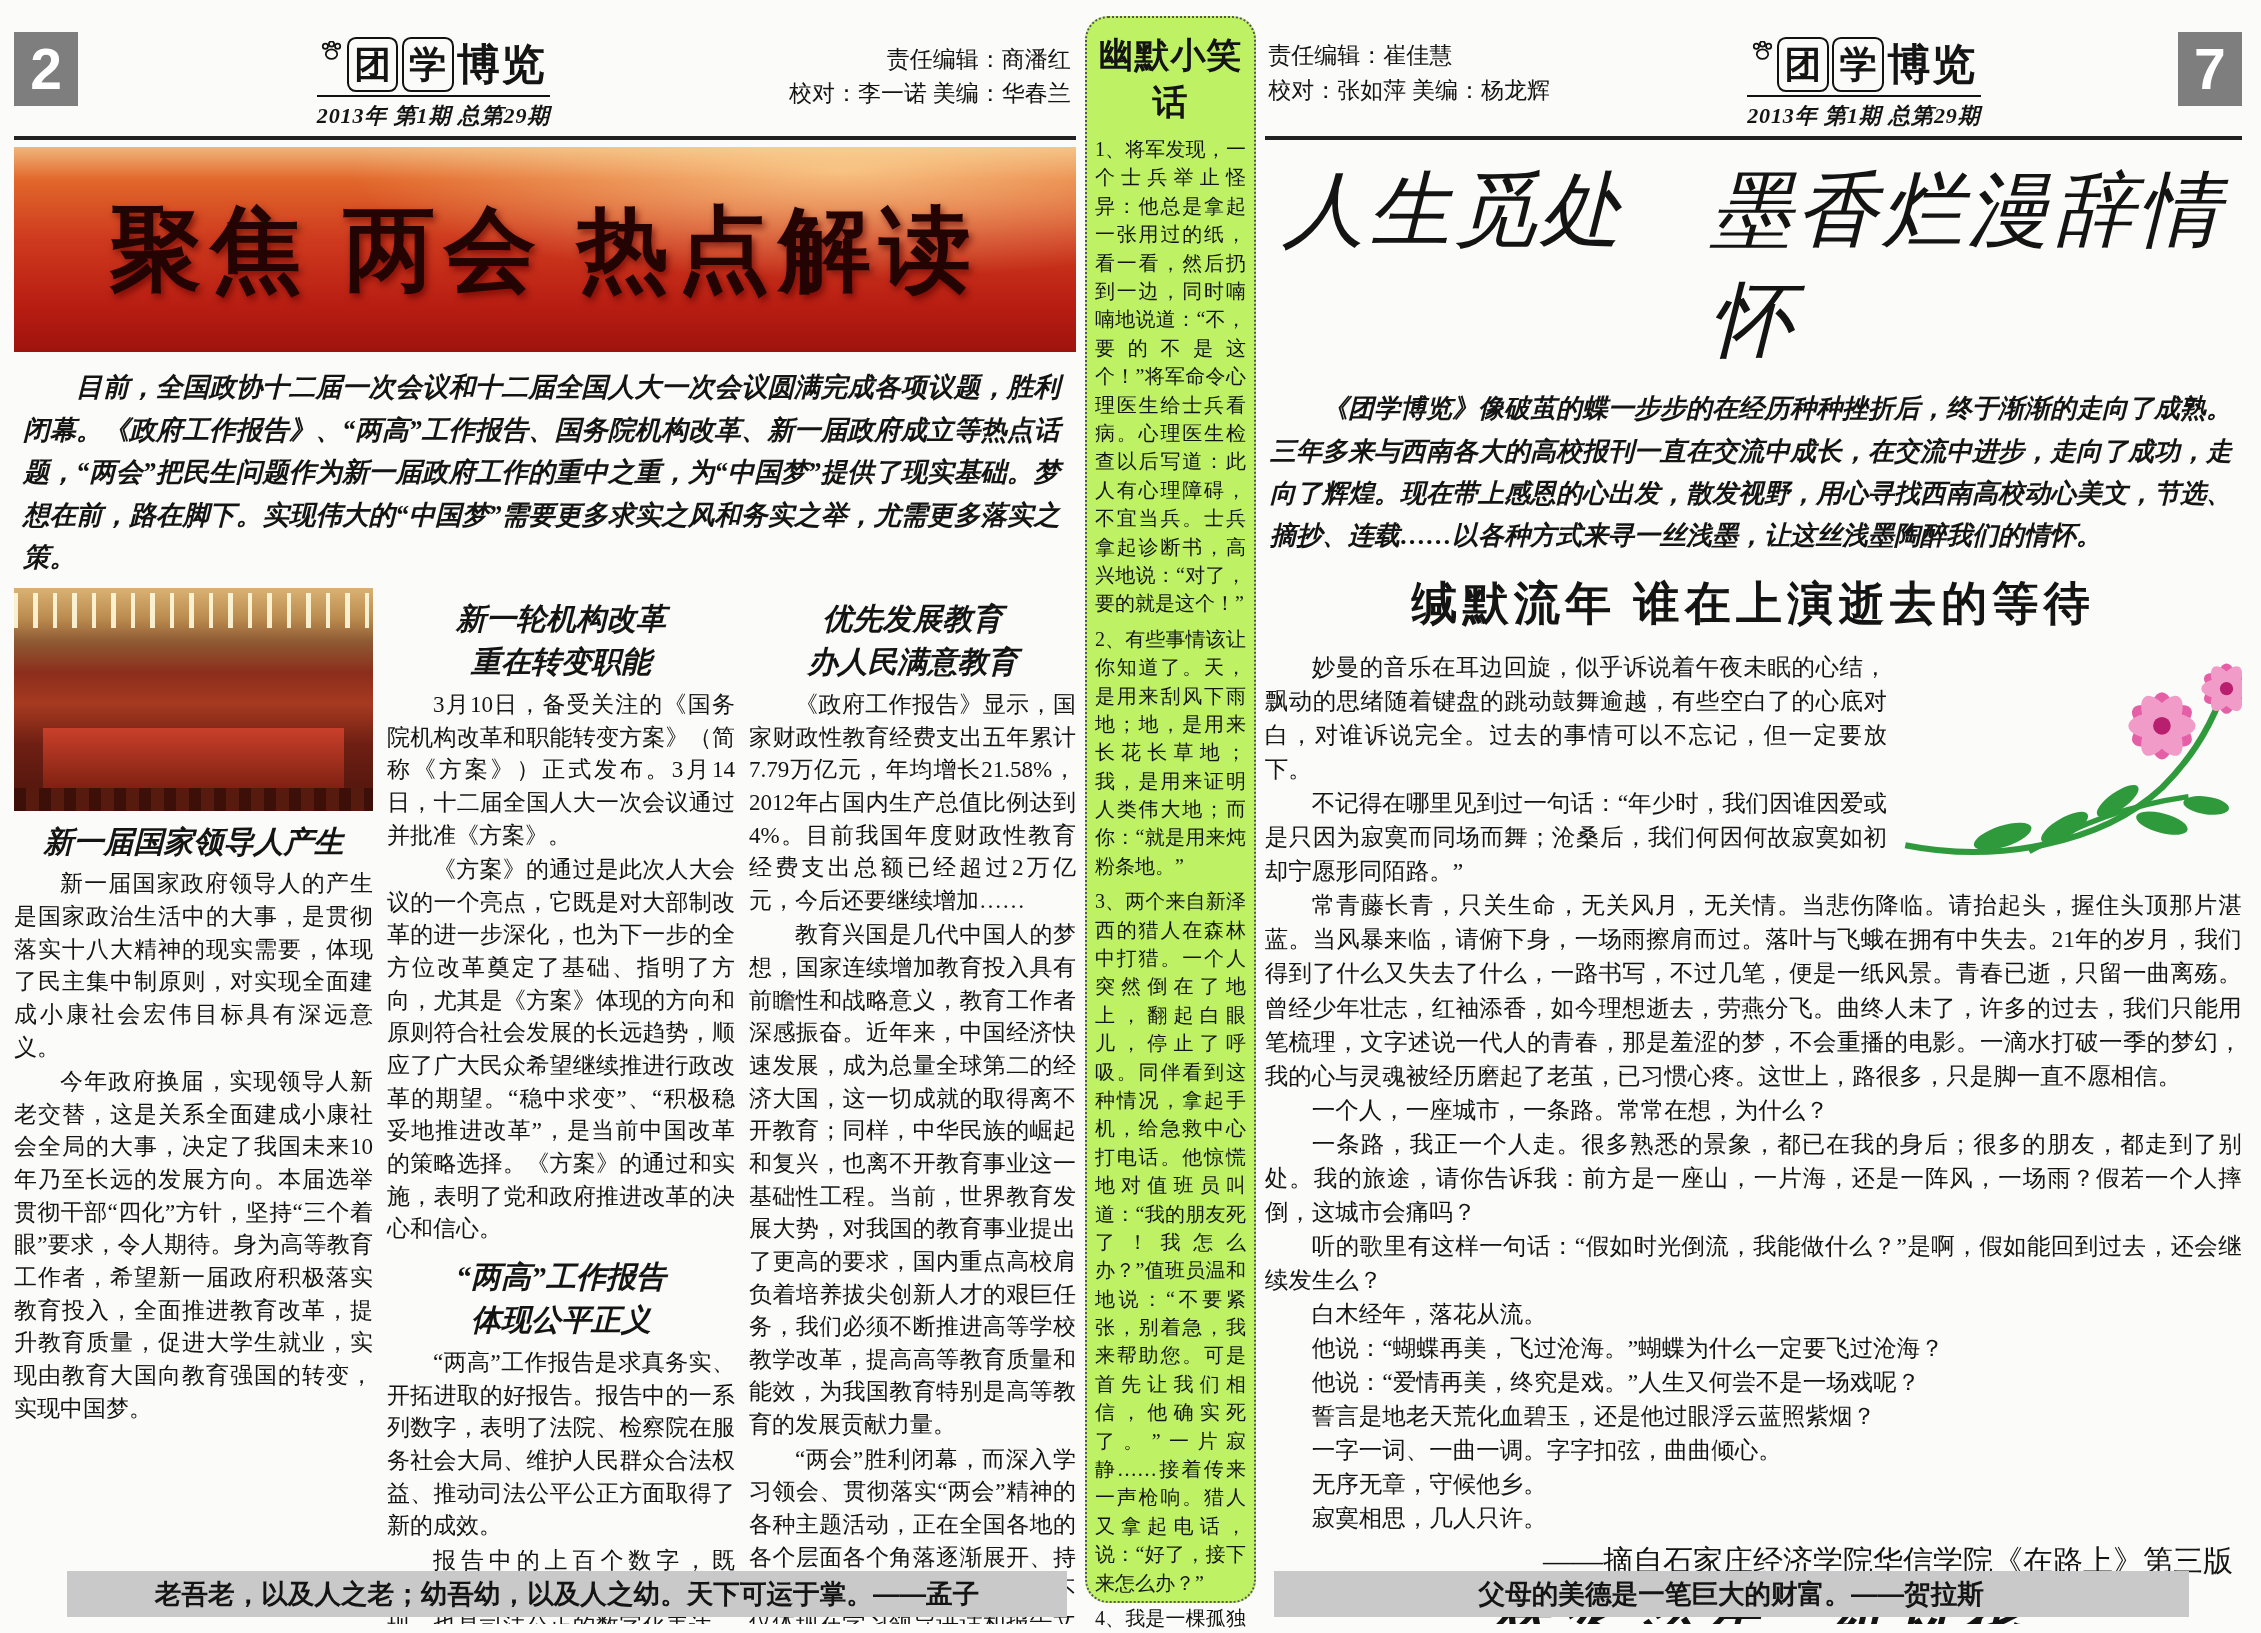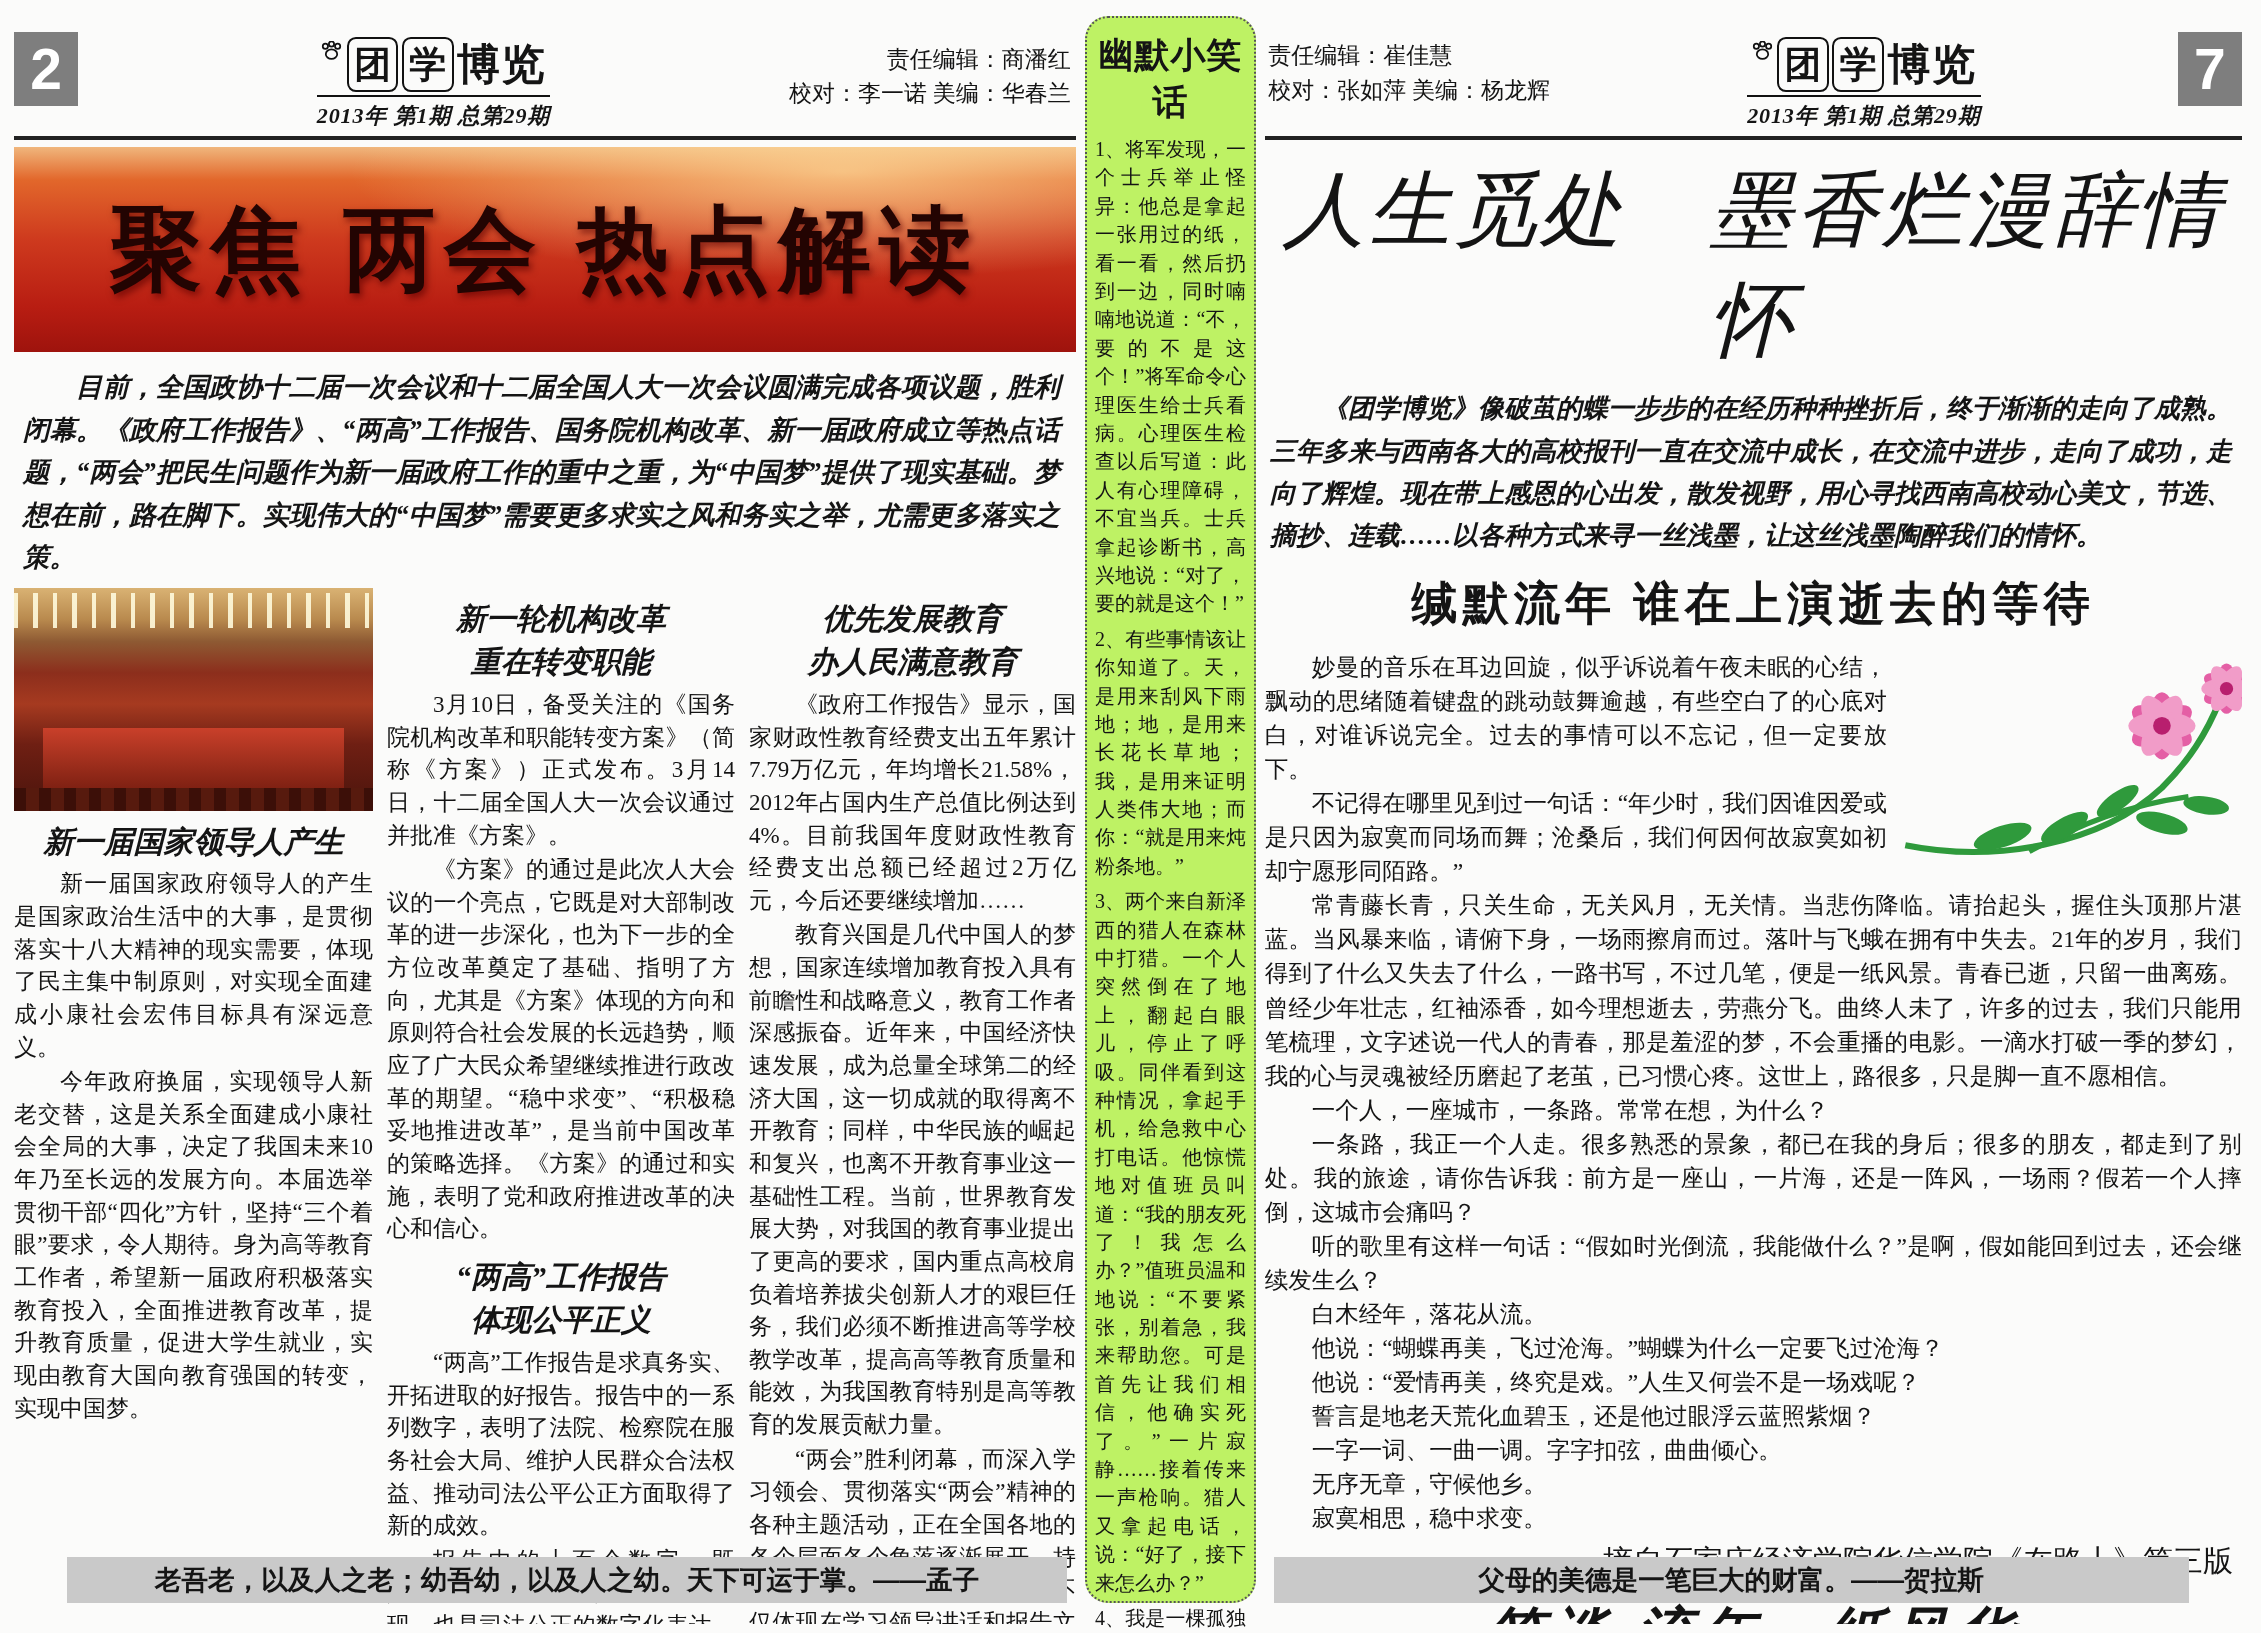--- a/index.html
+++ b/index.html
@@ -32,21 +32,21 @@
   .cols3 { display:flex; gap:14px; margin-top:7px; }
   .col-a { width:359px; } .col-b { width:348px; } .col-c { width:327px; }
   .hall-photo { width:100%; height:223px; position:relative; overflow:hidden;
      background:linear-gradient(180deg,#d9b273 0%,#b98a4e 14%,#8e5a33 24%,#8c2e1c 38%,#a63a20 52%,#6f1f13 70%,#4a140c 100%); }
   .hall-lights { position:absolute; top:5.3px; left:0; right:0; height:35px;
      background:repeating-linear-gradient(90deg, rgba(255,250,220,.9) 0 4.4px, rgba(0,0,0,0) 4.4px 19.5px); }
   .hall-stage { position:absolute; bottom:21px; left:8%; width:84%; height:62px; background:linear-gradient(180deg,#c9402a,#7d2012); }
   .hall-floor { position:absolute; bottom:0; left:0; right:0; height:23px; background:repeating-linear-gradient(90deg,#3c0f08 0 12.4px,#571a0e 12.4px 25px); }
   .art-head { text-align:center; font-weight:bold; font-size:30px; line-height:1.45; margin:8.9px 0 5.3px 0; font-style:italic; }
   .art-body .para { font-size:23px; line-height:1.42; text-align:justify; text-indent:2em; margin-bottom:1.8px; }
-  .pg-footer { position:absolute; bottom:21px; left:53px; right:8.9px; background:#c9c9c9; text-align:center; font-family:"Liberation Sans",sans-serif; font-weight:bold; font-size:26.6px; padding:5.3px 0; }
+  .pg-footer { position:absolute; bottom:7px; left:53px; right:8.9px; background:#c9c9c9; text-align:center; font-family:"Liberation Sans",sans-serif; font-weight:bold; font-size:26.6px; padding:5.3px 0; }
   .pg-footer.right { left:8.9px; right:53px; }
 
   
   .jokes-title { font-family:"Liberation Sans",sans-serif; font-weight:bold; font-size:35px; text-align:center; margin:5.3px 0 8.9px 0; letter-spacing:0.9px; }
   .jokes-list .joke { font-size:20px; line-height:1.42; text-align:justify; margin-bottom:7px; }
 
   
   .r-headline { text-align:center; font-size:82px; font-weight:normal; font-style:italic; letter-spacing:3.5px; margin:16px 0 12.4px 0; }
   .r-lead { font-size:26px; font-weight:bold; font-style:italic; line-height:1.62; text-indent:2em; margin:0 5.3px; }
   .art1-title { text-align:center; font-size:46px; font-weight:bold; letter-spacing:5.3px; margin:16px 0 15px 0; }
@@ -228,21 +228,21 @@
           <div class="para">常青藤长青，只关生命，无关风月，无关情。当悲伤降临。请抬起头，握住头顶那片湛蓝。当风暴来临，请俯下身，一场雨擦肩而过。落叶与飞蛾在拥有中失去。21年的岁月，我们得到了什么又失去了什么，一路书写，不过几笔，便是一纸风景。青春已逝，只留一曲离殇。曾经少年壮志，红袖添香，如今理想逝去，劳燕分飞。曲终人未了，许多的过去，我们只能用笔梳理，文字述说一代人的青春，那是羞涩的梦，不会重播的电影。一滴水打破一季的梦幻，我的心与灵魂被经历磨起了老茧，已习惯心疼。这世上，路很多，只是脚一直不愿相信。</div>
           <div class="para">一个人，一座城市，一条路。常常在想，为什么？</div>
           <div class="para">一条路，我正一个人走。很多熟悉的景象，都已在我的身后；很多的朋友，都走到了别处。我的旅途，请你告诉我：前方是一座山，一片海，还是一阵风，一场雨？假若一个人摔倒，这城市会痛吗？</div>
           <div class="para">听的歌里有这样一句话：“假如时光倒流，我能做什么？”是啊，假如能回到过去，还会继续发生么？</div>
           <div class="para">白木经年，落花从流。</div>
           <div class="para">他说：“蝴蝶再美，飞过沧海。”蝴蝶为什么一定要飞过沧海？</div>
           <div class="para">他说：“爱情再美，终究是戏。”人生又何尝不是一场戏呢？</div>
           <div class="para">誓言是地老天荒化血碧玉，还是他过眼浮云蓝照紫烟？</div>
           <div class="para">一字一词、一曲一调。字字扣弦，曲曲倾心。</div>
           <div class="para">无序无章，守候他乡。</div>
-          <div class="para">寂寞相思，稳中求变。</div>
+          <div class="para">寂寞相思，几人只许。</div>
         </div>
       <div class="attr-line">——摘自石家庄经济学院华信学院《在路上》第三版</div>
     </div>
 
     <div class="art2-title">笑谈 流年一纸风华</div>
 
     <div class="pg-footer right">父母的美德是一笔巨大的财富。——贺拉斯</div>
   </div>
 </div>
 

